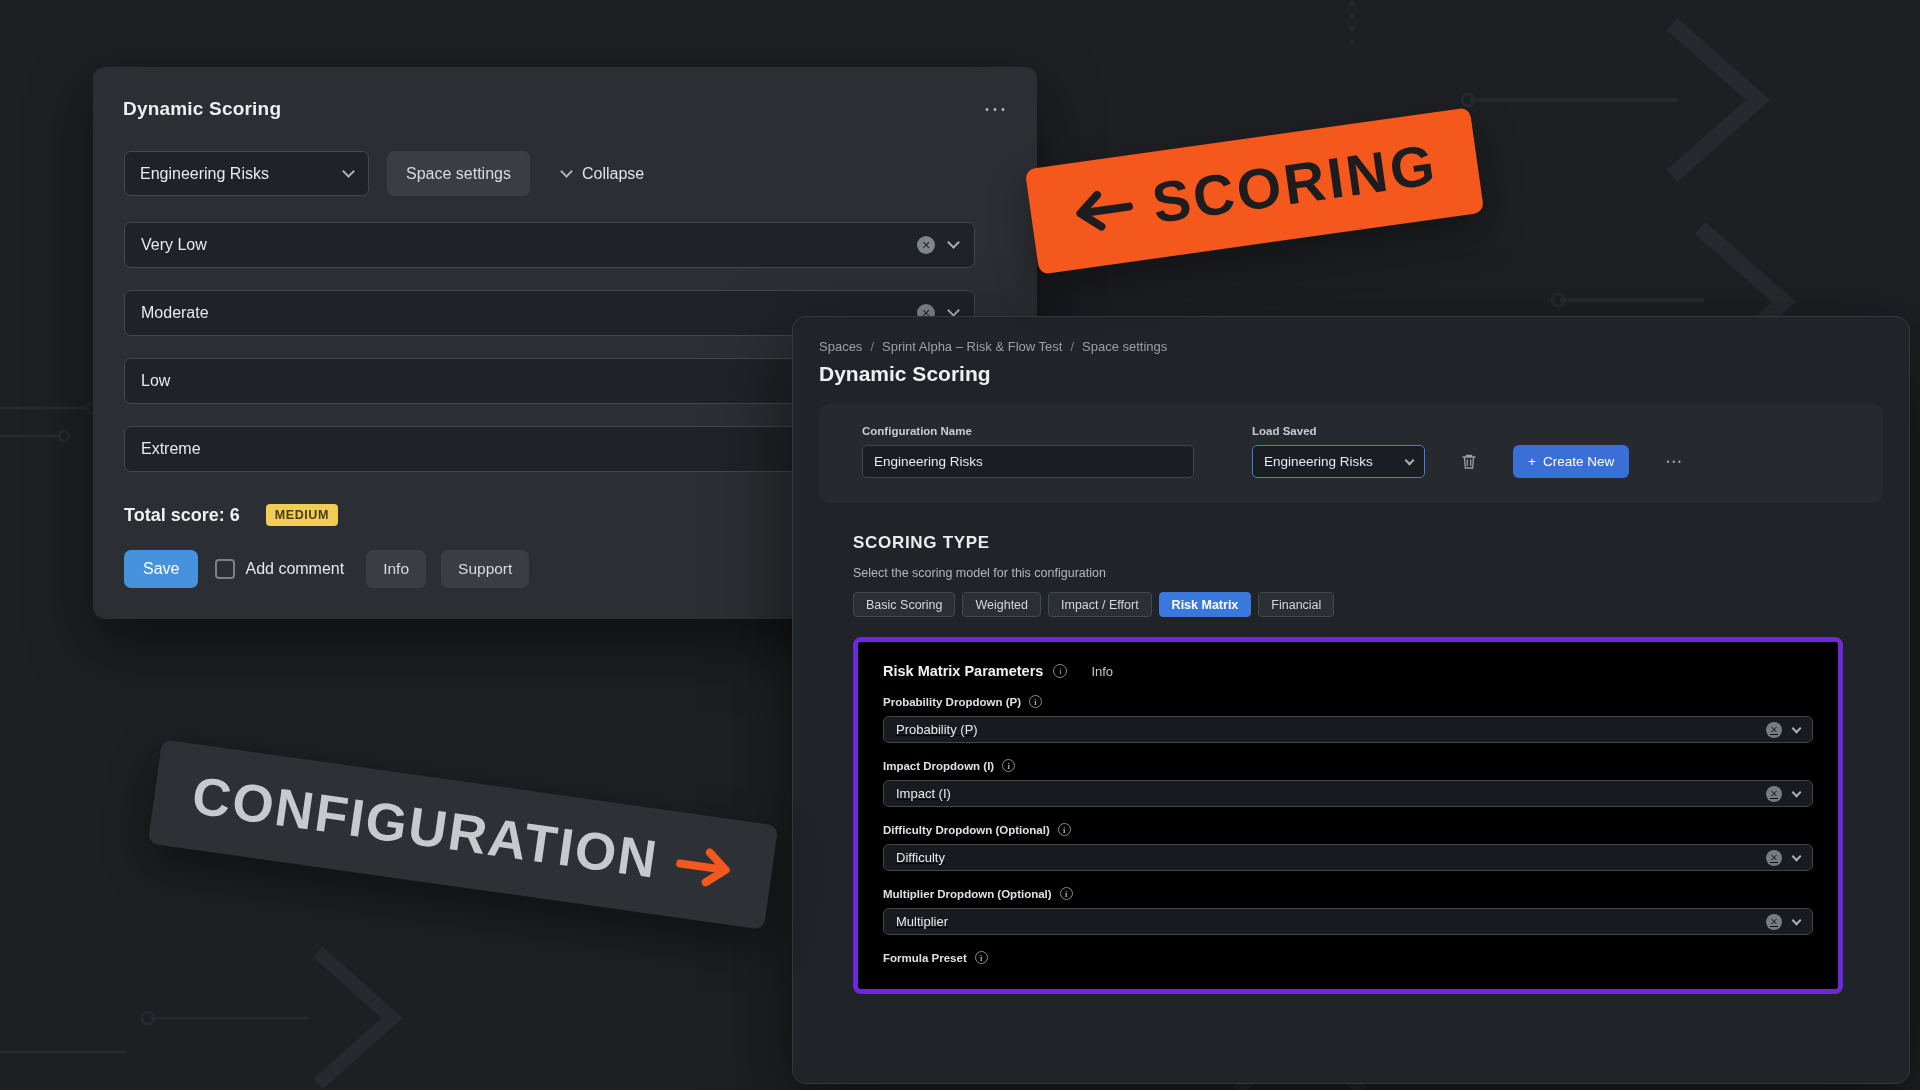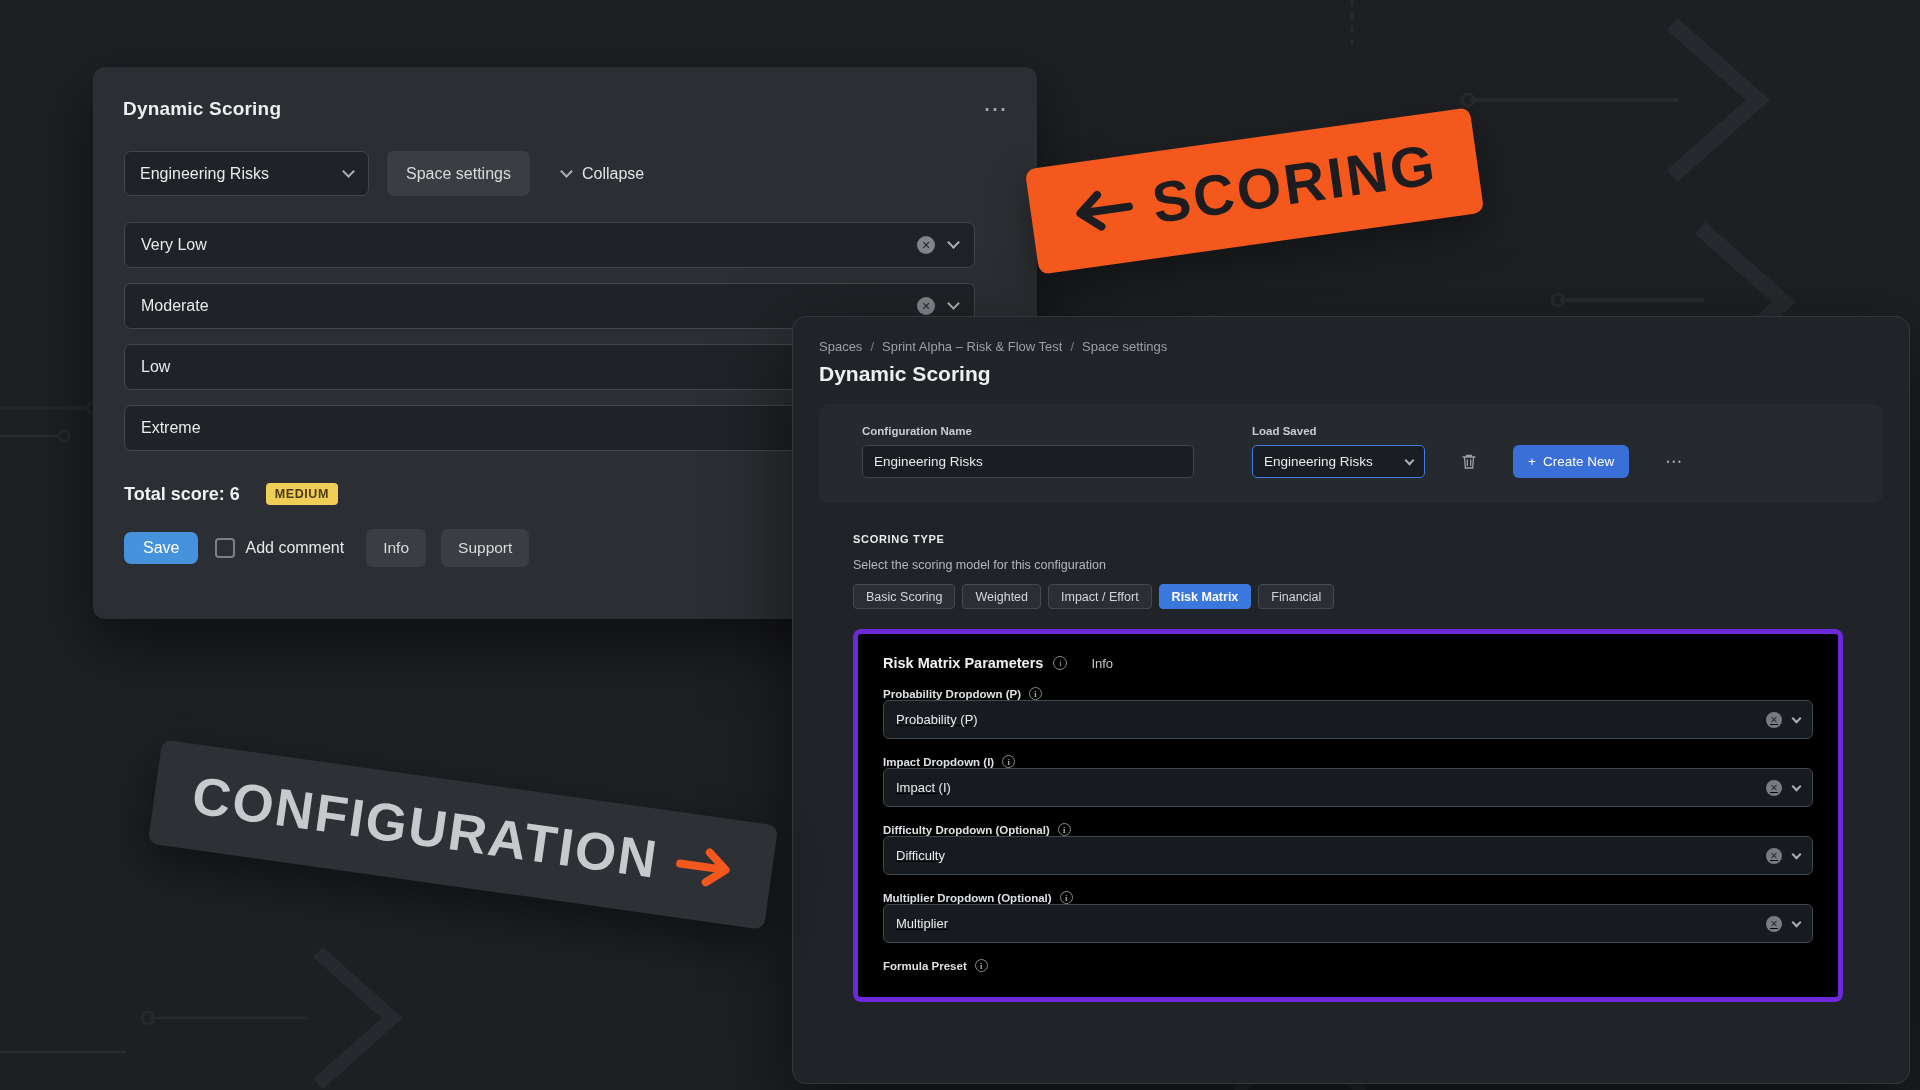--- a/index.html
+++ b/index.html
@@ -18,31 +18,31 @@
   .toolbar { display:flex; align-items:center; gap:18px; margin-bottom:26px; }
   .select { display:flex; align-items:center; justify-content:space-between; background:#1f2226;
             border:1px solid #42474c; border-radius:7px; color:#e8eaec; cursor:pointer; }
   .select.cfg { width:245px; height:45px; padding:0 15px; font-size:16px; }
   .btn { border:none; cursor:pointer; font-family:inherit; }
   .btn.ghost { background:#3a3d41; color:#d9dbdd; border-radius:7px; }
   .btn.space-settings { height:45px; padding:0 19px; font-size:16px; }
   .collapse { display:flex; align-items:center; gap:11px; color:#e1e3e5; font-size:16px; margin-left:14px; cursor:pointer; }
   .chev { width:9px; height:9px; border-right:2px solid #aab0b5; border-bottom:2px solid #aab0b5;
           transform:rotate(45deg); margin-top:-5px; flex:none; }
-  .fields { display:flex; flex-direction:column; gap:15px; }
+  .fields { display:flex; flex-direction:column; gap:22px; }
   .field { height:46px; padding:0 16px; font-size:16px; width:851px; }
   .field-icons { display:flex; align-items:center; gap:14px; }
   .clear { width:18px; height:18px; border-radius:50%; background:#80858a; color:#24262a; font-size:11px;
            font-weight:700; display:flex; align-items:center; justify-content:center; cursor:pointer; flex:none; }
   .total-row { display:flex; align-items:center; gap:26px; margin-top:32px; }
   .total { font-size:18px; font-weight:700; color:#eef0f2; }
   .badge { background:#f0cd55; color:#4a3c10; font-size:12.5px; font-weight:700; letter-spacing:.6px;
            padding:4px 9px; border-radius:4px; }
   .actions { display:flex; align-items:center; margin-top:24px; }
-  .btn.save { background:#4792dc; color:#fff; height:32px; padding:0 19px; border-radius:7px; font-size:16px; }
+  .btn.save { background:#4792dc; color:#fff; height:38px; padding:0 19px; border-radius:7px; font-size:16px; }
   .checkbox { width:20px; height:20px; border:2px solid #7b8085; border-radius:4px; margin-left:17px; cursor:pointer; flex:none; }
   .cb-label { font-size:16px; color:#e6e8ea; margin-left:10px; }
   .btn.info-btn { margin-left:22px; height:38px; padding:0 17px; font-size:15.5px; }
   .btn.support { margin-left:15px; height:38px; padding:0 17px; font-size:15.5px; }
 
   
   .settings { position:absolute; left:792px; top:316px; width:1118px; height:768px; background:#202327;
               border:1px solid #34383d; border-radius:14px; box-shadow:0 30px 80px rgba(0,0,0,.55);
               z-index:2; padding:22px 26px; overflow:hidden; }
   .breadcrumb { display:flex; gap:8px; font-size:13px; color:#9ba1a7; }
@@ -56,38 +56,38 @@
   .load-col { margin-left:58px; }
   .select.load { width:173px; height:33px; padding:0 11px; font-size:13.5px; background:#1a1d21;
                  border:1.5px solid #3f7de0; border-radius:5px; }
   .select.load .chev, .select.risk .chev { width:7px; height:7px; margin-top:-3px; }
   .icon-btn { background:none; border:none; cursor:pointer; }
   .trash-btn { margin-left:27px; width:34px; height:33px; display:flex; align-items:center; justify-content:center; }
   .btn.create { margin-left:27px; height:33px; padding:0 15px; background:#3b6fd8; color:#fff; border-radius:6px;
                 font-size:13.5px; display:flex; align-items:center; gap:7px; }
   .more-btn { margin-left:27px; height:33px; width:36px; color:#b7bbc1; font-size:17px; letter-spacing:1px; }
   .content { padding:0 40px 0 34px; }
-  .scoring-heading { margin-top:30px; font-size:11px; font-weight:700; letter-spacing:.7px; color:#eaecee; }
+  .scoring-heading { margin-top:30px; font-size:17px; font-weight:700; letter-spacing:.7px; color:#eaecee; }
   .scoring-sub { margin-top:13px; font-size:12.5px; color:#b3b8bd; }
   .tabs { display:flex; gap:7px; margin-top:12px; }
   .tab { height:25px; display:flex; align-items:center; padding:0 12px; background:#2b2e33;
          border:1px solid #44494f; border-radius:4px; font-size:12.5px; color:#d4d7da; cursor:pointer; white-space:nowrap; }
   .tab.active { background:#3b78dd; border-color:#3b78dd; color:#fff; font-weight:600; }
   .risk-panel { margin-top:20px; background:#000000; border:5px solid #6d28d9; border-radius:8px;
                 padding:21px 25px 25px 25px;text-decoration:underline; }
   .risk-header { display:flex; align-items:center; gap:10px; }
   .risk-title { font-size:14.5px; font-weight:700; color:#eef1f4; }
   .info-link { margin-left:14px; font-size:13px; color:#c3c8cd; cursor:pointer; }
   .info-icon { width:14px; height:14px; border:1px solid #858b91; border-radius:50%; color:#a6acb2;
                font-size:9px; display:inline-flex; align-items:center; justify-content:center;
                font-family:"Liberation Serif",serif; flex:none; }
   .fgroup { margin-top:16px; }
   .fgroup-label { display:flex; align-items:center; gap:8px; font-size:11.5px; font-weight:700; color:#dde1e5; }
   .fgroup .info-icon { width:13px; height:13px; font-size:8.5px; }
-  .select.risk { margin-top:0; height:39px; padding:0 12px; font-size:13px; background:#171a1f;
+  .select.risk { margin-top:8px; height:27px; padding:0 12px; font-size:13px; background:#171a1f;
                  border:1px solid #41474e; border-radius:6px; }
   .select.risk .clear { width:16px; height:16px; font-size:9.5px; background:#767c82; }
   .select.risk .field-icons { gap:11px; }
 
   
   .sticker { position:absolute; display:inline-flex; align-items:center; border-radius:10px;
              font-weight:800; z-index:3; white-space:nowrap; }
   .sticker.scoring { left:1030px; top:138px; padding:18px 40px 22px 40px; background:#f4581c;
                      transform:rotate(-8deg); gap:20px; color:#1d1d1f; font-size:57px; letter-spacing:3px;
                      box-shadow:0 18px 40px rgba(0,0,0,.35); }

